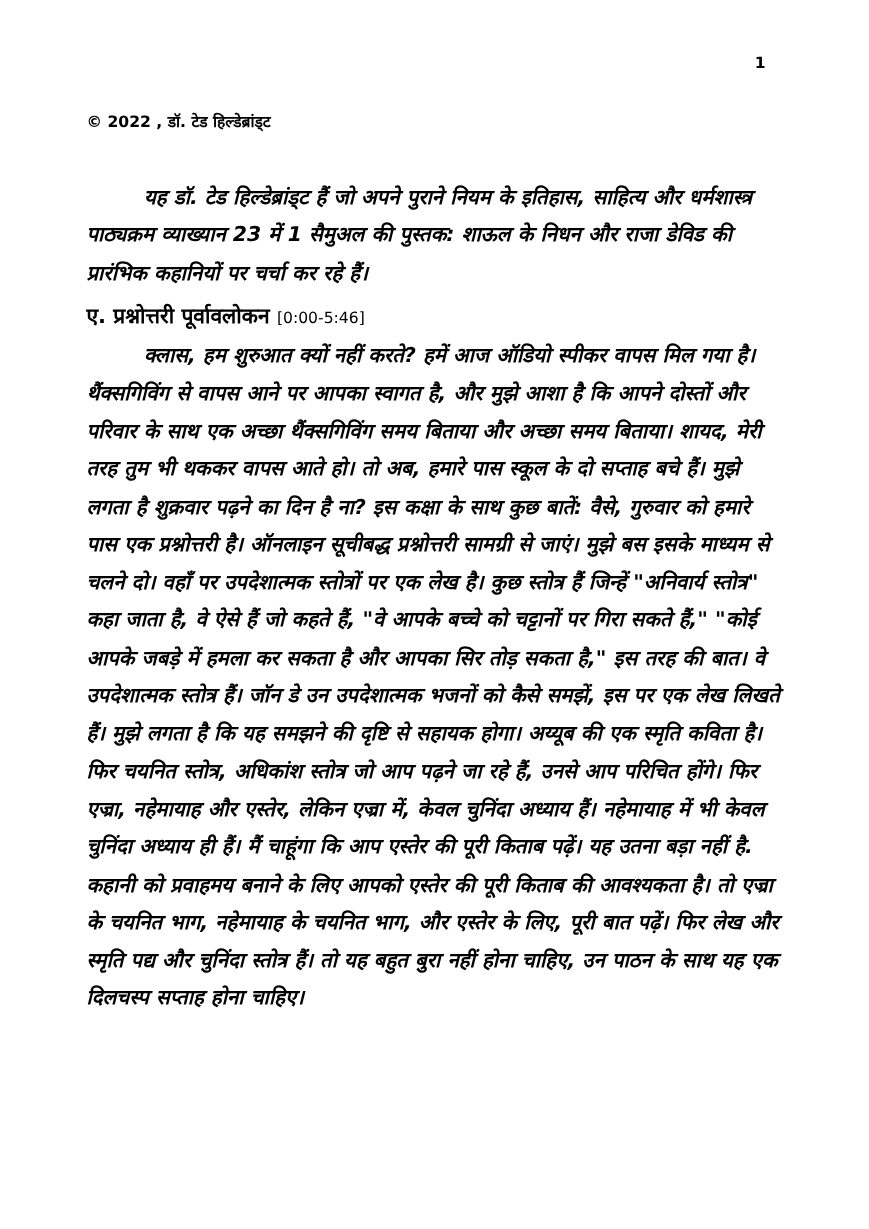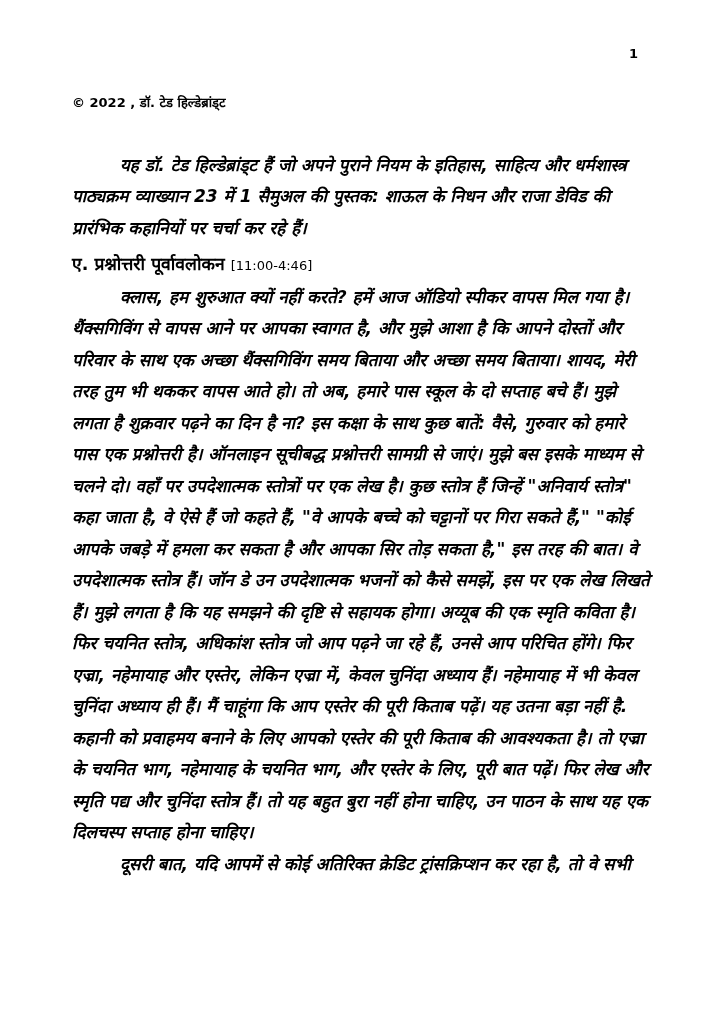--- a/index.html
+++ b/index.html
@@ -68,20 +68,19 @@
 
   <div class="page-number">1</div>
 
 
   <p class="copyright">© 2022 , डॉ. टेड हिल्डेब्रांड्ट</p>
 
   <p class="para">यह डॉ. टेड हिल्डेब्रांड्ट हैं जो अपने पुराने नियम के इतिहास, साहित्य और धर्मशास्त्र पाठ्यक्रम व्याख्यान 23 में 1 सैमुअल की पुस्तक: शाऊल के निधन और राजा डेविड की प्रारंभिक कहानियों पर चर्चा कर रहे हैं।</p>
 
   <h2 class="section-heading">
     <span>ए. प्रश्नोत्तरी पूर्वावलोकन</span>
-    <span class="timestamp">[11:00-4:46]</span>
+    <span class="timestamp">[0:00-5:46]</span>
   </h2>
 
   <p class="para">क्लास, हम शुरुआत क्यों नहीं करते? हमें आज ऑडियो स्पीकर वापस मिल गया है। थैंक्सगिविंग से वापस आने पर आपका स्वागत है, और मुझे आशा है कि आपने दोस्तों और परिवार के साथ एक अच्छा थैंक्सगिविंग समय बिताया और अच्छा समय बिताया। शायद, मेरी तरह तुम भी थककर वापस आते हो। तो अब, हमारे पास स्कूल के दो सप्ताह बचे हैं। मुझे लगता है शुक्रवार पढ़ने का दिन है ना? इस कक्षा के साथ कुछ बातें: वैसे, गुरुवार को हमारे पास एक प्रश्नोत्तरी है। ऑनलाइन सूचीबद्ध प्रश्नोत्तरी सामग्री से जाएं। मुझे बस इसके माध्यम से चलने दो। वहाँ पर उपदेशात्मक स्तोत्रों पर एक लेख है। कुछ स्तोत्र हैं जिन्हें "अनिवार्य स्तोत्र" कहा जाता है, वे ऐसे हैं जो कहते हैं, "वे आपके बच्चे को चट्टानों पर गिरा सकते हैं," "कोई आपके जबड़े में हमला कर सकता है और आपका सिर तोड़ सकता है," इस तरह की बात। वे उपदेशात्मक स्तोत्र हैं। जॉन डे उन उपदेशात्मक भजनों को कैसे समझें, इस पर एक लेख लिखते हैं। मुझे लगता है कि यह समझने की दृष्टि से सहायक होगा। अय्यूब की एक स्मृति कविता है। फिर चयनित स्तोत्र, अधिकांश स्तोत्र जो आप पढ़ने जा रहे हैं, उनसे आप परिचित होंगे। फिर एज्रा, नहेमायाह और एस्तेर, लेकिन एज्रा में, केवल चुनिंदा अध्याय हैं। नहेमायाह में भी केवल चुनिंदा अध्याय ही हैं। मैं चाहूंगा कि आप एस्तेर की पूरी किताब पढ़ें। यह उतना बड़ा नहीं है. कहानी को प्रवाहमय बनाने के लिए आपको एस्तेर की पूरी किताब की आवश्यकता है। तो एज्रा के चयनित भाग, नहेमायाह के चयनित भाग, और एस्तेर के लिए, पूरी बात पढ़ें। फिर लेख और स्मृति पद्य और चुनिंदा स्तोत्र हैं। तो यह बहुत बुरा नहीं होना चाहिए, उन पाठन के साथ यह एक दिलचस्प सप्ताह होना चाहिए।</p>
 
-  <p class="para">दूसरी बात, यदि आपमें से कोई अतिरिक्त क्रेडिट ट्रांसक्रिप्शन कर रहा है, तो वे सभी</p>
 
 </div>
 
 </body></html>

